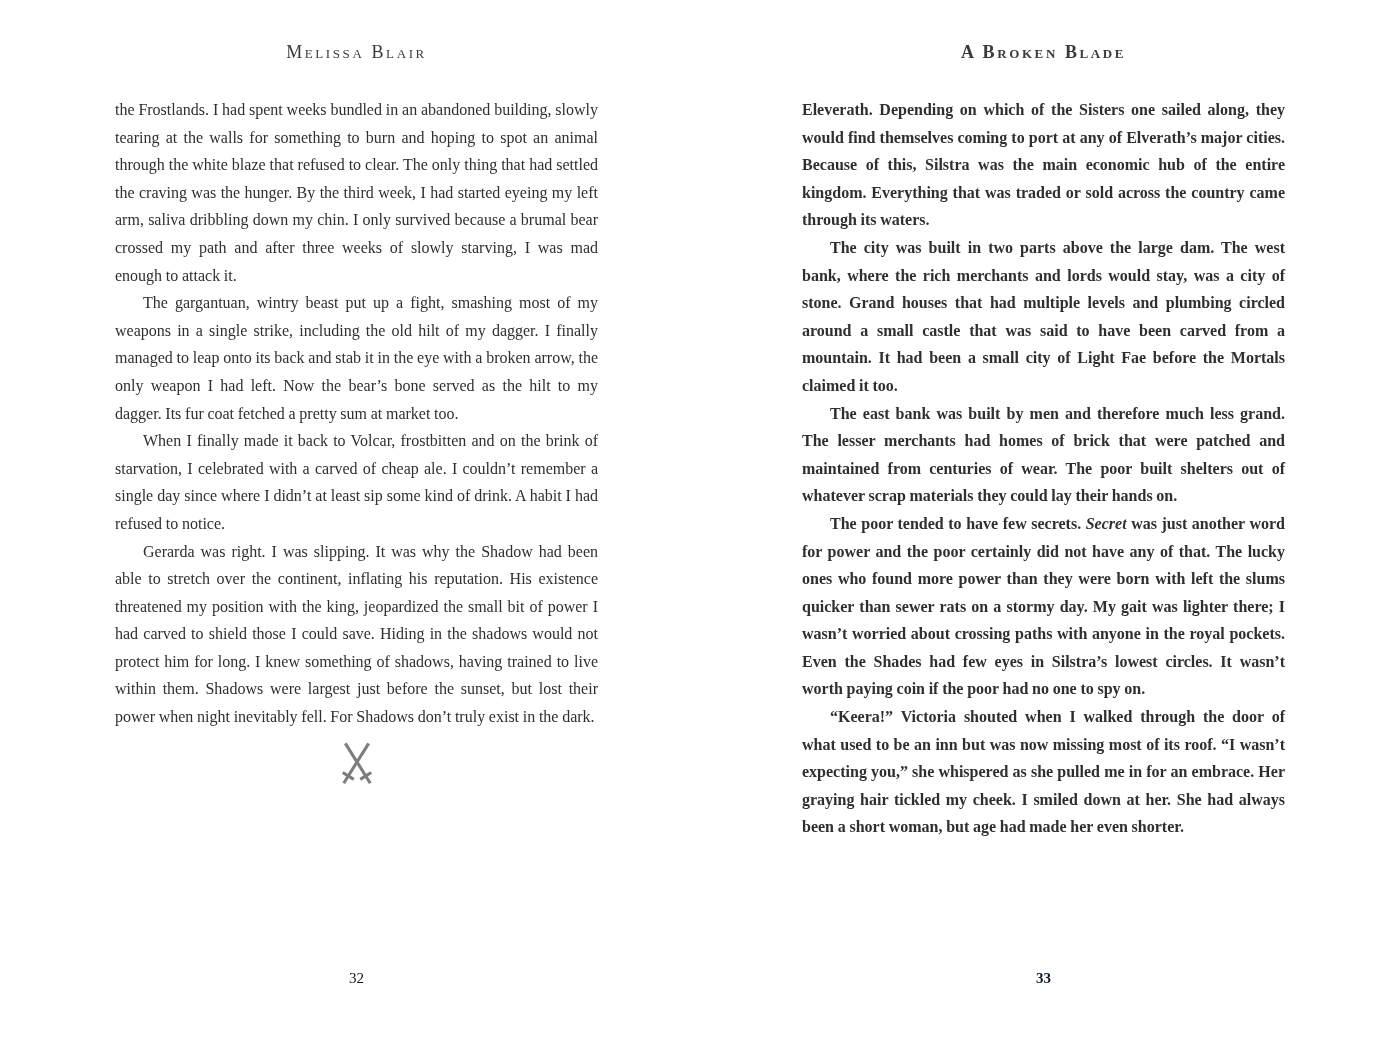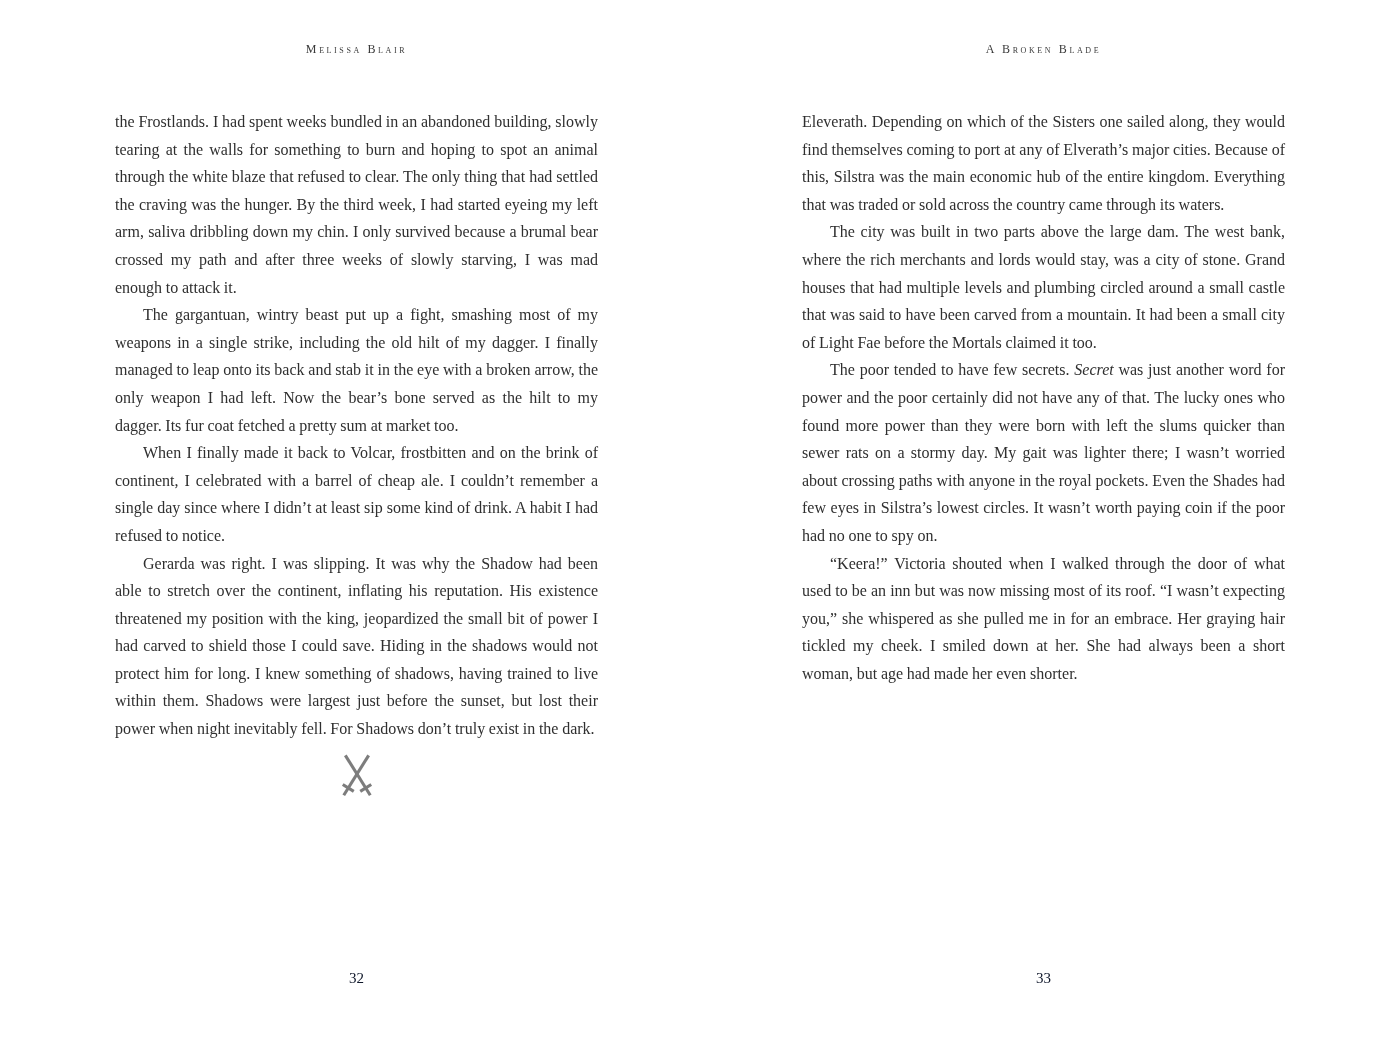--- a/index.html
+++ b/index.html
@@ -15,45 +15,44 @@
     overflow: hidden;
     font-family: "Liberation Serif", serif;
   }
   .page {
     position: absolute;
     top: 0;
     width: 483px;
     height: 1050px;
   }
   .page.left  { left: 115px; }
-  .page.right { left: 802px; }
+  .page.right { left: 802px; font-weight: bold; }
 
   .running-header {
     position: absolute;
     top: 42px;
     left: 0;
     width: 100%;
     text-align: center;
-    font-size: 12px;
+    font-size: 18px;
     font-variant: small-caps;
     letter-spacing: 2.6px;
     color: #3a3a3a;
   }
 
   .page-body {
     position: absolute;
     top: 96px;
     left: 0;
     width: 100%;
     font-size: 16px;
     line-height: 27.6px;
     text-align: justify;
     color: #2f2f2f;
     word-spacing: -0.3px;
-    margin-top: 12px;
   }
   .page-body p {
     margin: 0;
     padding: 0;
     text-indent: 28px;
   }
   .page-body p.flush {
     text-indent: 0;
   }
 
@@ -79,21 +78,21 @@
 <body>
 
 <div class="spread">
 
   <section class="page left">
     <div class="running-header">Melissa Blair</div>
 
     <div class="page-body">
       <p class="flush">the Frostlands. I had spent weeks bundled in an abandoned building, slowly tearing at the walls for something to burn and hoping to spot an animal through the white blaze that refused to clear. The only thing that had settled the craving was the hunger. By the third week, I had started eyeing my left arm, saliva dribbling down my chin. I only survived because a brumal bear crossed my path and after three weeks of slowly starving, I was mad enough to attack it.</p>
       <p>The gargantuan, wintry beast put up a fight, smashing most of my weapons in a single strike, including the old hilt of my dagger. I finally managed to leap onto its back and stab it in the eye with a broken arrow, the only weapon I had left. Now the bear’s bone served as the hilt to my dagger. Its fur coat fetched a pretty sum at market too.</p>
-      <p>When I finally made it back to Volcar, frostbitten and on the brink of continent, I celebrated with a barrel of cheap ale. I couldn’t remember a single day since where I didn’t at least sip some kind of drink. A habit I had refused to notice.</p>
+      <p>When I finally made it back to Volcar, frostbitten and on the brink of starvation, I celebrated with a carved of cheap ale. I couldn’t remember a single day since where I didn’t at least sip some kind of drink. A habit I had refused to notice.</p>
       <p>Gerarda was right. I was slipping. It was why the Shadow had been able to stretch over the continent, inflating his reputation. His existence threatened my position with the king, jeopardized the small bit of power I had carved to shield those I could save. Hiding in the shadows would not protect him for long. I knew something of shadows, having trained to live within them. Shadows were largest just before the sunset, but lost their power when night inevitably fell. For Shadows don’t truly exist in the dark.</p>
 
       <div class="scene-break">
         <svg width="46" height="54" viewBox="0 0 46 54" aria-hidden="true">
           <g stroke="#7d7d7d" stroke-width="3.1" fill="none" stroke-linecap="butt">
             <g transform="rotate(32 23 22)">
               <line x1="23" y1="0" x2="23" y2="47"></line>
               <line x1="16.5" y1="38.5" x2="29.5" y2="38.5"></line>
             </g>
             <g transform="rotate(-32 23 22)">
@@ -108,20 +107,21 @@
 
     <div class="folio">32</div>
   </section>
 
   <section class="page right">
     <div class="running-header">A Broken Blade</div>
 
     <div class="page-body">
       <p class="flush">Eleverath. Depending on which of the Sisters one sailed along, they would find themselves coming to port at any of Elverath’s major cities. Because of this, Silstra was the main economic hub of the entire kingdom. Everything that was traded or sold across the country came through its waters.</p>
       <p>The city was built in two parts above the large dam. The west bank, where the rich merchants and lords would stay, was a city of stone. Grand houses that had multiple levels and plumbing circled around a small castle that was said to have been carved from a mountain. It had been a small city of Light Fae before the Mortals claimed it too.</p>
+      <p>The east bank was built by men and therefore much less grand. The lesser merchants had homes of brick that were patched and maintained from centuries of wear. The poor built shelters out of whatever scrap materials they could lay their hands on.</p>
       <p><span>The poor tended to have few secrets. </span><i>Secret</i><span> was just another word for power and the poor certainly did not have any of that. The lucky ones who found more power than they were born with left the slums quicker than sewer rats on a stormy day. My gait was lighter there; I wasn’t worried about crossing paths with anyone in the royal pockets. Even the Shades had few eyes in Silstra’s lowest circles. It wasn’t worth paying coin if the poor had no one to spy on.</span></p>
       <p>“Keera!” Victoria shouted when I walked through the door of what used to be an inn but was now missing most of its roof. “I wasn’t expecting you,” she whispered as she pulled me in for an embrace. Her graying hair tickled my cheek. I smiled down at her. She had always been a short woman, but age had made her even shorter.</p>
     </div>
 
     <div class="folio">33</div>
   </section>
 
 </div>
 
 </body></html>

